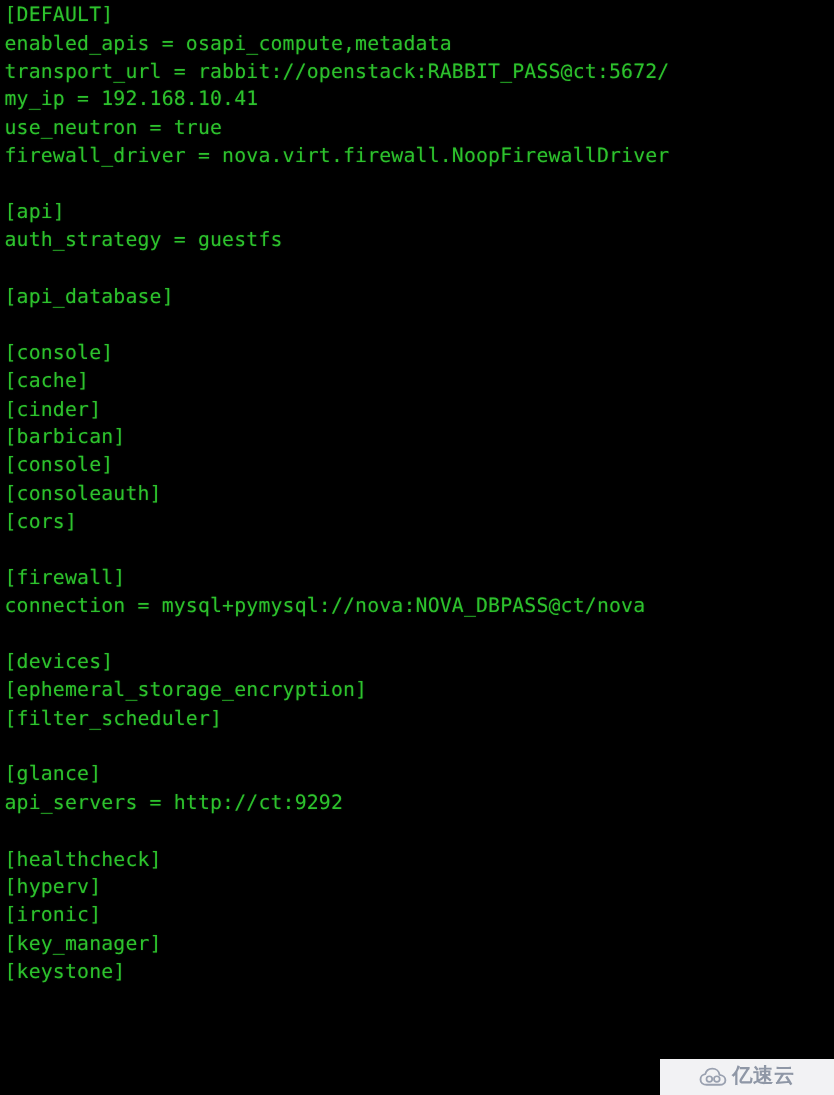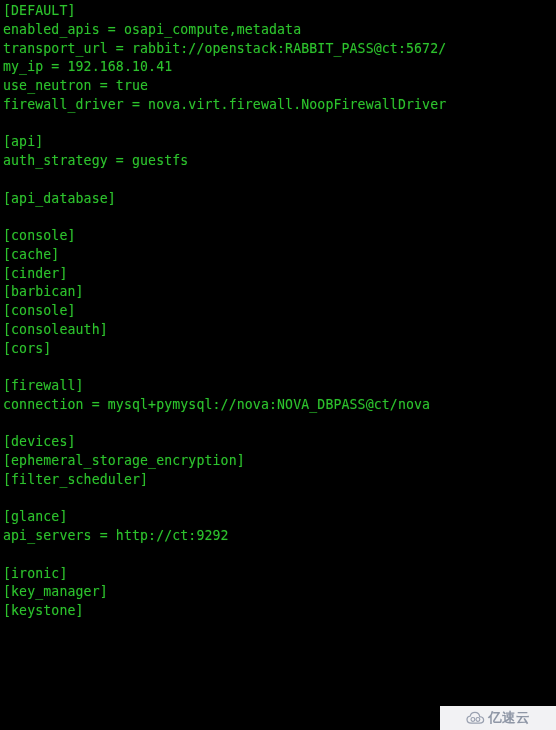--- a/index.html
+++ b/index.html
@@ -98,20 +98,22 @@
     <span class="line">[firewall]</span>
     <span class="line">connection = mysql+pymysql://nova:NOVA_DBPASS@ct/nova</span>
     <span class="line blank"></span>
     <span class="line">[devices]</span>
     <span class="line">[ephemeral_storage_encryption]</span>
     <span class="line">[filter_scheduler]</span>
     <span class="line blank"></span>
     <span class="line">[glance]</span>
     <span class="line">api_servers = http://ct:9292</span>
     <span class="line blank"></span>
+    <span class="line">[healthcheck]</span>
+    <span class="line">[hyperv]</span>
     <span class="line">[ironic]</span>
     <span class="line">[key_manager]</span>
     <span class="line">[keystone]</span>
   </div>
 
 <div id="watermark">
   <span class="wm-icon">
     <svg width="19" height="14" viewBox="0 0 19 14" fill="none" xmlns="http://www.w3.org/2000/svg">
       <path d="M5.2 12.2 C2.6 12.2 1 10.6 1 8.6 C1 6.8 2.4 5.3 4.2 5.1 C4.7 2.9 6.6 1.4 8.9 1.4 C11.4 1.4 13.4 3.2 13.7 5.6 C16 5.8 17.6 7.4 17.6 9.1 C17.6 10.9 16 12.2 13.8 12.2 Z" stroke="#9aa1b0" stroke-width="1.25" fill="none" stroke-linejoin="round"></path>
       <circle cx="6.9" cy="8.4" r="1.9" stroke="#9aa1b0" stroke-width="1.15" fill="none"></circle>

